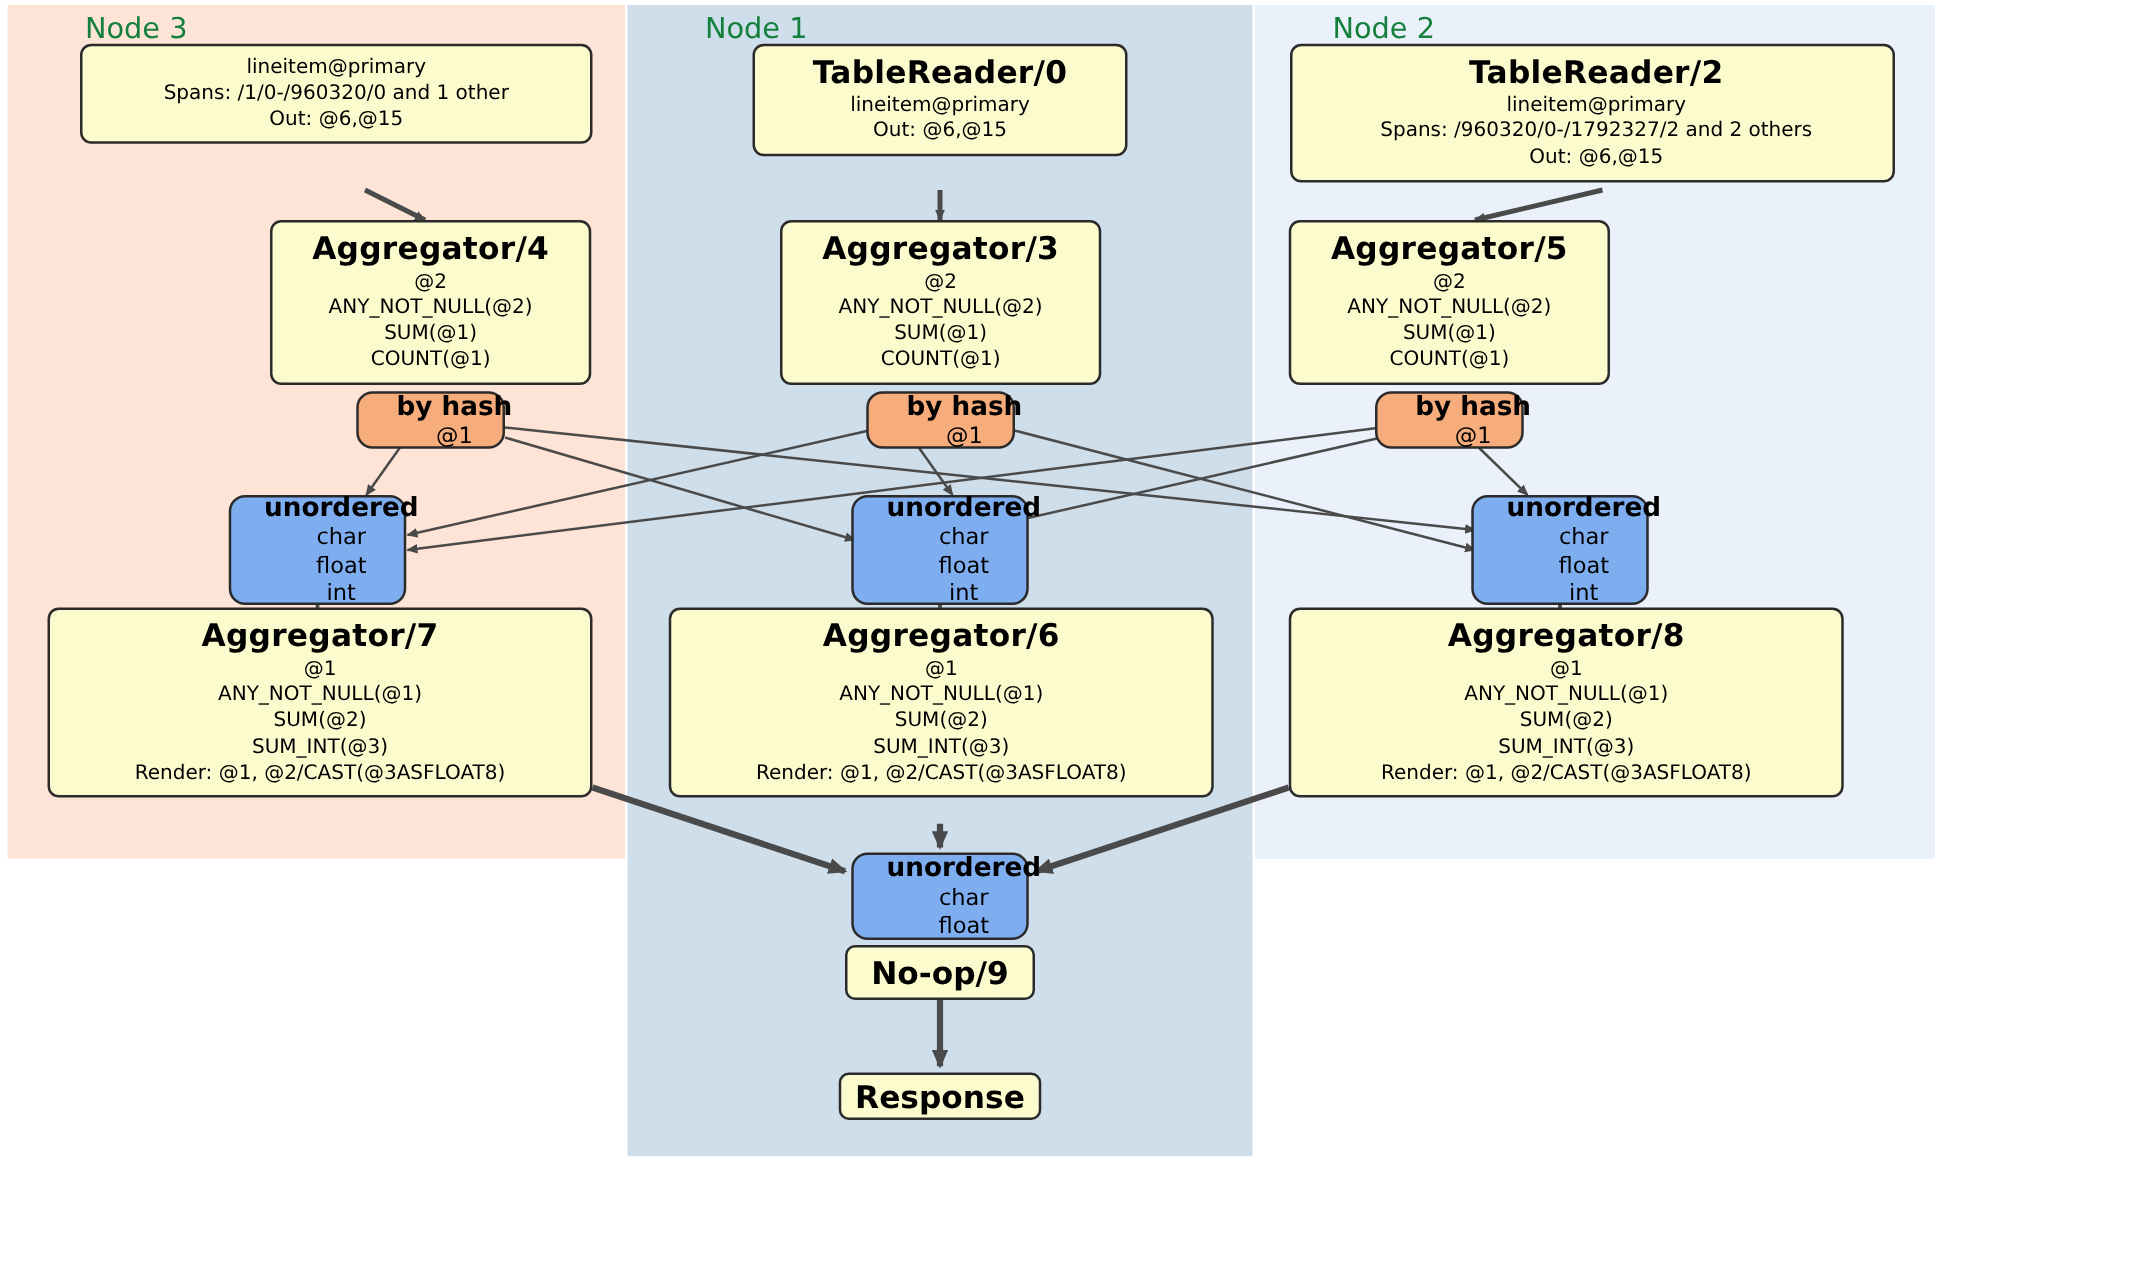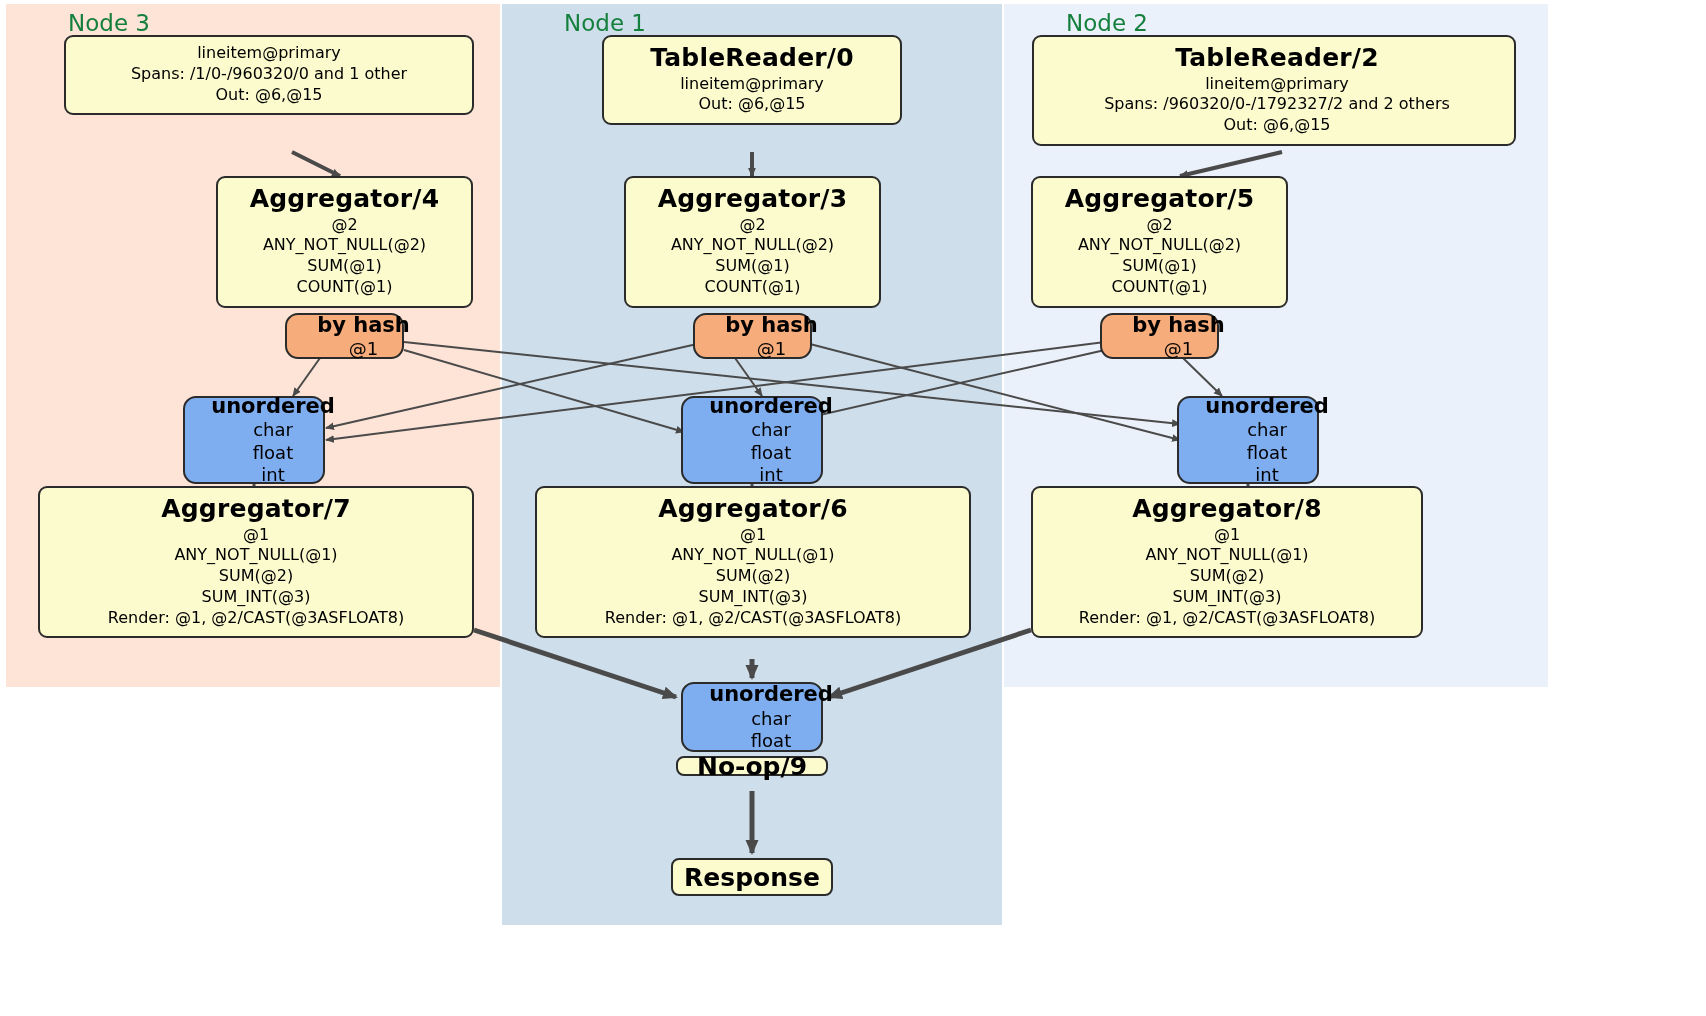--- a/index.html
+++ b/index.html
@@ -245,36 +245,36 @@
 
   <div class="proc" style="left:535px; top:486px; width:436px;">
     <div class="ttl">Aggregator/6</div>
     <div class="ln">@1</div>
     <div class="ln">ANY_NOT_NULL(@1)</div>
     <div class="ln">SUM(@2)</div>
     <div class="ln">SUM_INT(@3)</div>
     <div class="ln">Render: @1, @2/CAST(@3ASFLOAT8)</div>
   </div>
 
-  <div class="proc" style="left:1031px; top:486px; width:392px;">
+  <div class="proc" style="left:1031px; top:486px; width:444px;">
     <div class="ttl">Aggregator/8</div>
     <div class="ln">@1</div>
     <div class="ln">ANY_NOT_NULL(@1)</div>
     <div class="ln">SUM(@2)</div>
     <div class="ln">SUM_INT(@3)</div>
     <div class="ln">Render: @1, @2/CAST(@3ASFLOAT8)</div>
   </div>
 
   <div class="router unord" style="left:681px; top:682px; width:142px; height:70px;">
     <span class="rttl">unordered</span>
     <span class="rln">char</span>
     <span class="rln">float</span>
   </div>
 
-  <div class="smallbox" style="left:676px; top:756px; width:152px; height:20px;">
+  <div class="smallbox" style="left:676px; top:756px; width:152px; height:44px;">
     <span>No-op/9</span>
   </div>
 
   <div class="smallbox" style="left:671px; top:858px; width:162px; height:38px;">
     <span>Response</span>
   </div>
 
 </div>
 
 </body></html>

